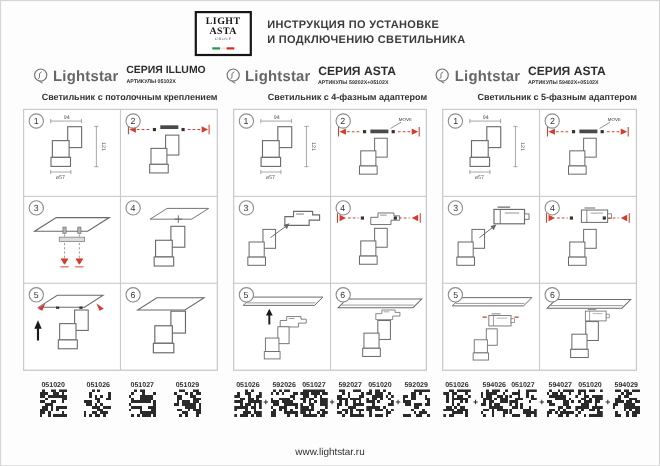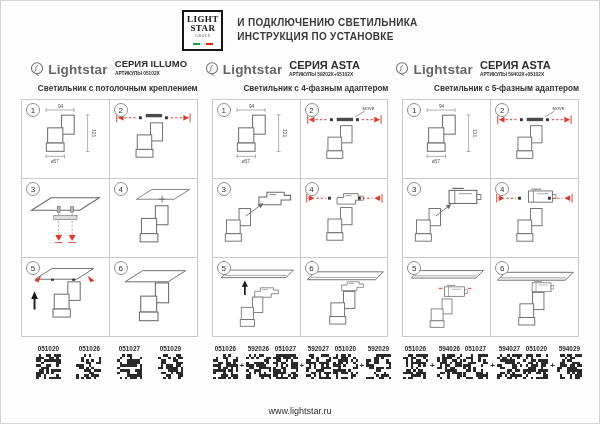--- a/index.html
+++ b/index.html
@@ -1,21 +1,21 @@
 <!DOCTYPE html>
 <html><head>
 <meta charset="utf-8">
 <style>
   *{margin:0;padding:0;box-sizing:border-box}
   html,body{background:#fff}
   body{width:600px;height:424px;font-family:"Liberation Sans",sans-serif;color:#3b3b3b;-webkit-font-smoothing:antialiased}
   .page{width:600px;height:424px;background:#fdfdfd;border:1px solid #d6d6d6;position:relative;padding:6px 10px}
   
   .top{display:flex;justify-content:center;align-items:center;gap:14px;height:46px}
-  .logo-box{width:41px;height:41px;border:2px solid #161616;background:#fff;display:flex;align-items:center;justify-content:center}
+  .logo-box{width:52px;height:41px;border:2px solid #161616;background:#fff;display:flex;align-items:center;justify-content:center}
   .logo-in{text-align:center;font-family:"Liberation Serif",serif;font-weight:bold;line-height:1;color:#161616}
   .logo-in .l1{font-size:9px;letter-spacing:.4px;display:block}
   .logo-in .grp{font-size:8px;letter-spacing:1px;color:#8a8a8a;display:block;transform:scale(.45);transform-origin:center top;white-space:nowrap;margin-top:1px}
   .flag{display:flex;height:2px;width:20px;margin:1px auto 0}
   .flag i{flex:1;display:block}
   .flag .g{background:#1e9a44}.flag .w{background:#e8e8e8}.flag .r{background:#cf2b1d}
   .main-title{font-size:10px;font-weight:bold;line-height:1.4;letter-spacing:.3px;color:#3a3a3a}
   
   .cols{display:flex;gap:14px;padding:0 10px;margin-top:1px}
   .col{flex:1;display:flex;flex-direction:column;min-width:0}
@@ -75,32 +75,32 @@
     </symbol>
   </defs>
 </svg>
 
 <div class="page">
 
   <header class="top">
     <div class="logo-box">
       <div class="logo-in">
         <span class="l1">LIGHT</span>
-        <span class="l1">STAR</span>
+        <span class="l1">ASTA</span>
         <span class="grp">GROUP</span>
         <span class="flag">
             <i class="g"></i>
             <i class="w"></i>
             <i class="r"></i>
           </span>
       </div>
     </div>
     <div class="main-title">
+      <div>ИНСТРУКЦИЯ ПО УСТАНОВКЕ</div>
       <div>И ПОДКЛЮЧЕНИЮ СВЕТИЛЬНИКА</div>
-      <div>ИНСТРУКЦИЯ ПО УСТАНОВКЕ</div>
     </div>
   </header>
 
   <main class="cols">
 
     <section class="col">
       <div class="col-head">
         <span class="brand">
           <svg viewBox="0 0 22 22" width="16" height="16">
             <circle cx="11" cy="10" r="7.6" fill="none" stroke="#6f6f6f" stroke-width="1.4"></circle>

